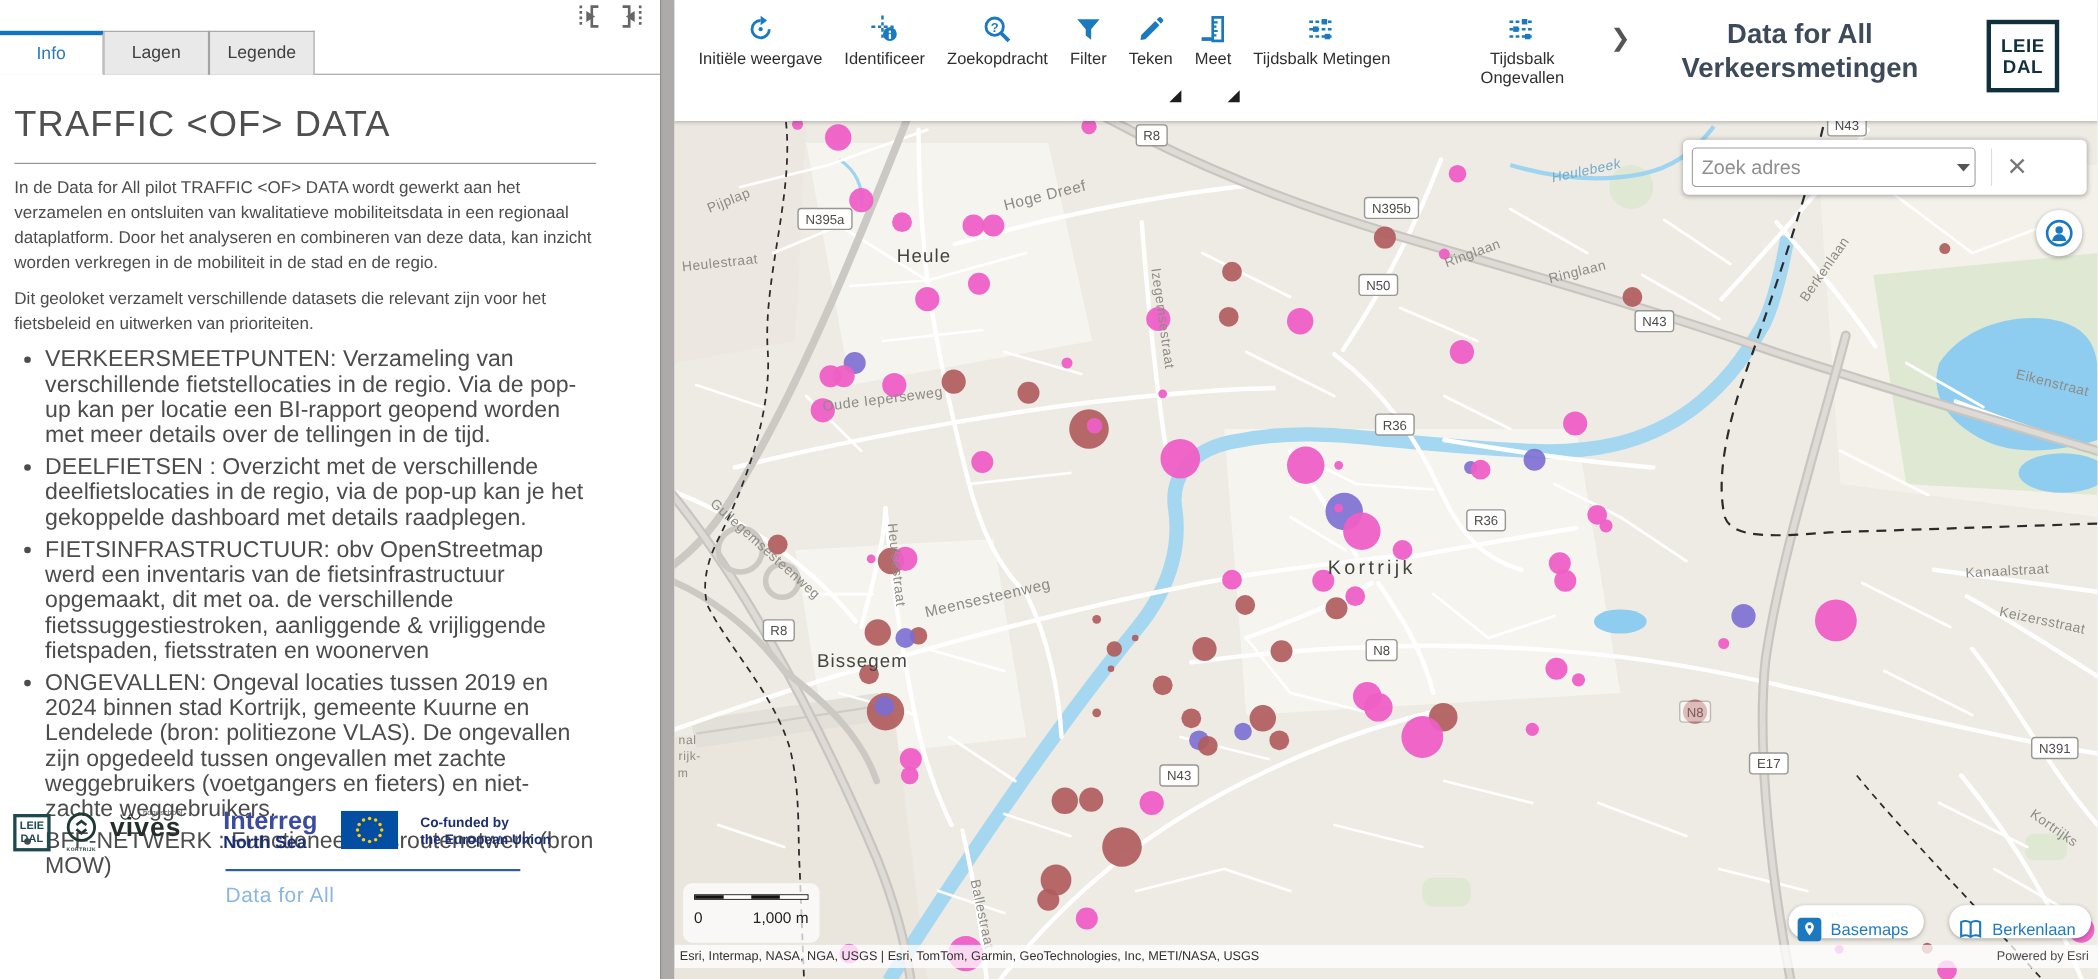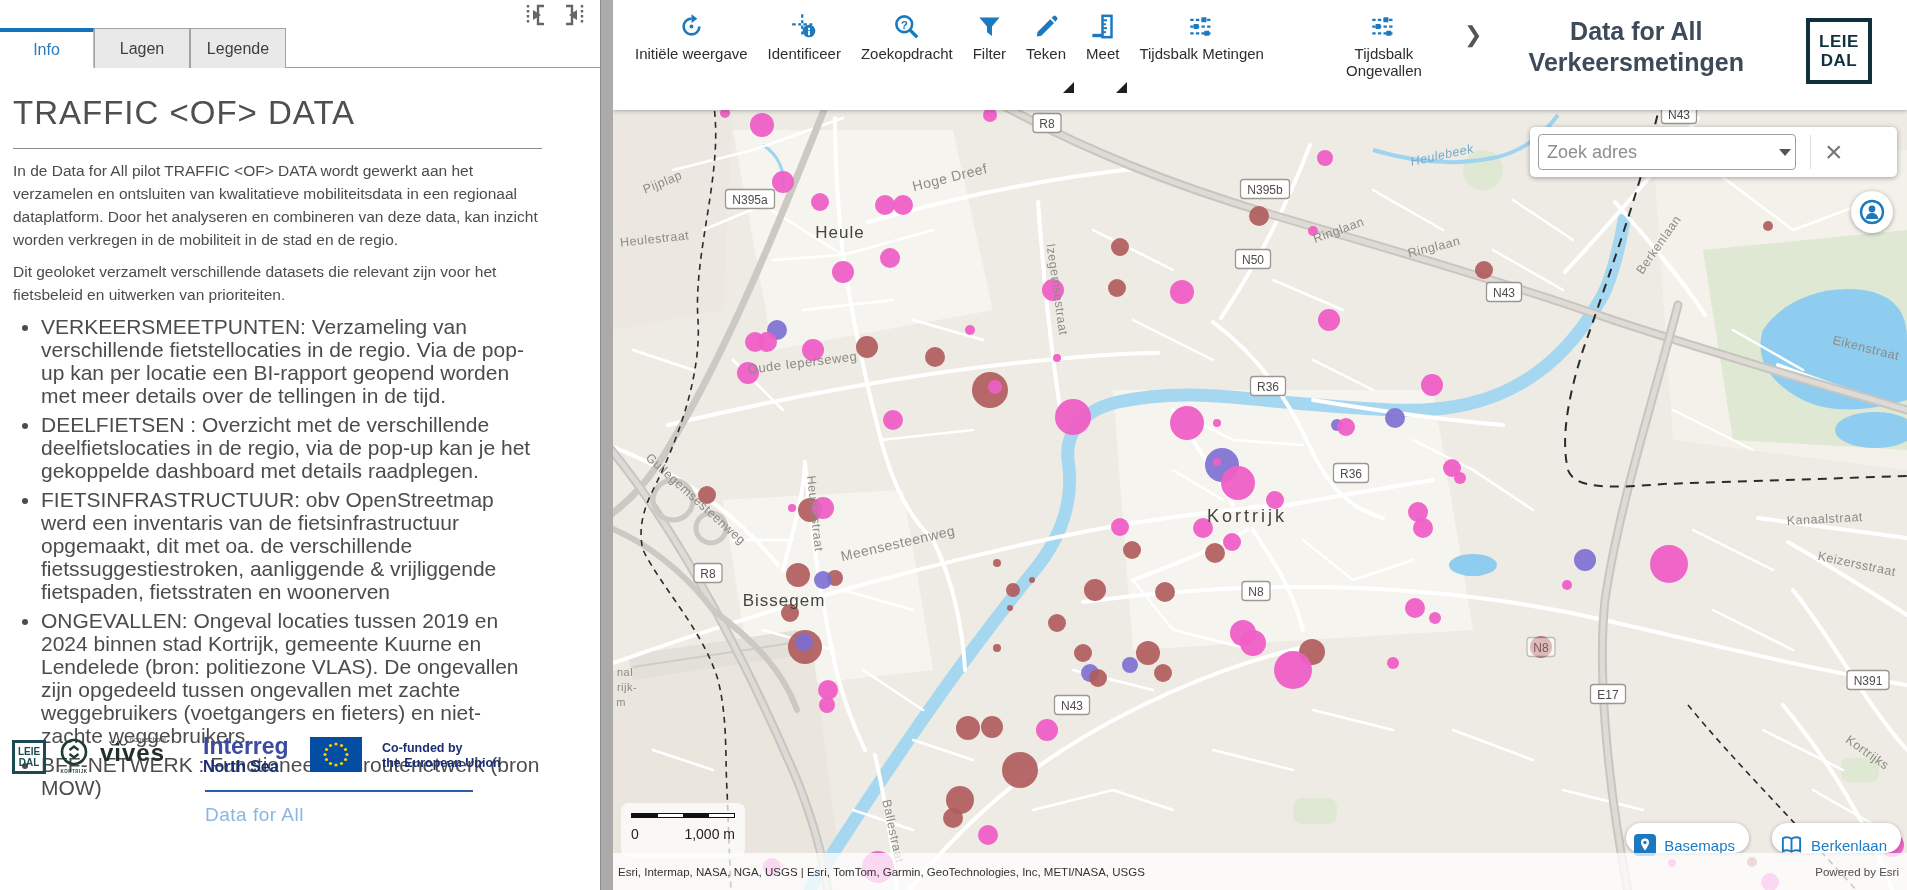--- a/index.html
+++ b/index.html
@@ -70,21 +70,21 @@
   .sb-bar { display:flex; height:5px; border:1px solid #111; width:104px; }
   .sb-bar i { flex:1; }
   .sb-bar i:nth-child(odd) { background:#111; }
   .sb-bar i:nth-child(even) { background:#fff; }
   .sb-labels { display:flex; justify-content:space-between; font-size:14px; color:#222; margin-top:8px; }
 
   .pill { position:absolute; top:713px; height:30px; background:#fff; border-radius:16px; box-shadow:0 1px 4px rgba(0,0,0,.3); display:flex; align-items:center; gap:8px; padding:14px 14px 0 8px; color:#1f7ac0; font-size:15px; cursor:pointer; z-index:3; }
   .pill-basemaps { right:158px; }
   .pill-bookmarks { right:6px; }
 
-  .attribution { position:absolute; left:0; bottom:0; width:1294px; height:37px; background:rgba(255,255,255,.75); font-size:11.5px; color:#323232; display:flex; justify-content:space-between; align-items:center; padding:0 8px 0 5px; z-index:3; }
+  .attribution { position:absolute; left:0; bottom:10px; width:1294px; height:21px; background:rgba(255,255,255,.75); font-size:11.5px; color:#323232; display:flex; justify-content:space-between; align-items:center; padding:0 8px 0 5px; z-index:3; }
   .attribution .powered { color:#4c4c4c; }
 </style>
 </head>
 <body>
 
 <div id="app">
 
   <div id="sidebar">
     <div class="panel-top-icons">
       <svg width="24" height="24" viewBox="0 0 24 24">

